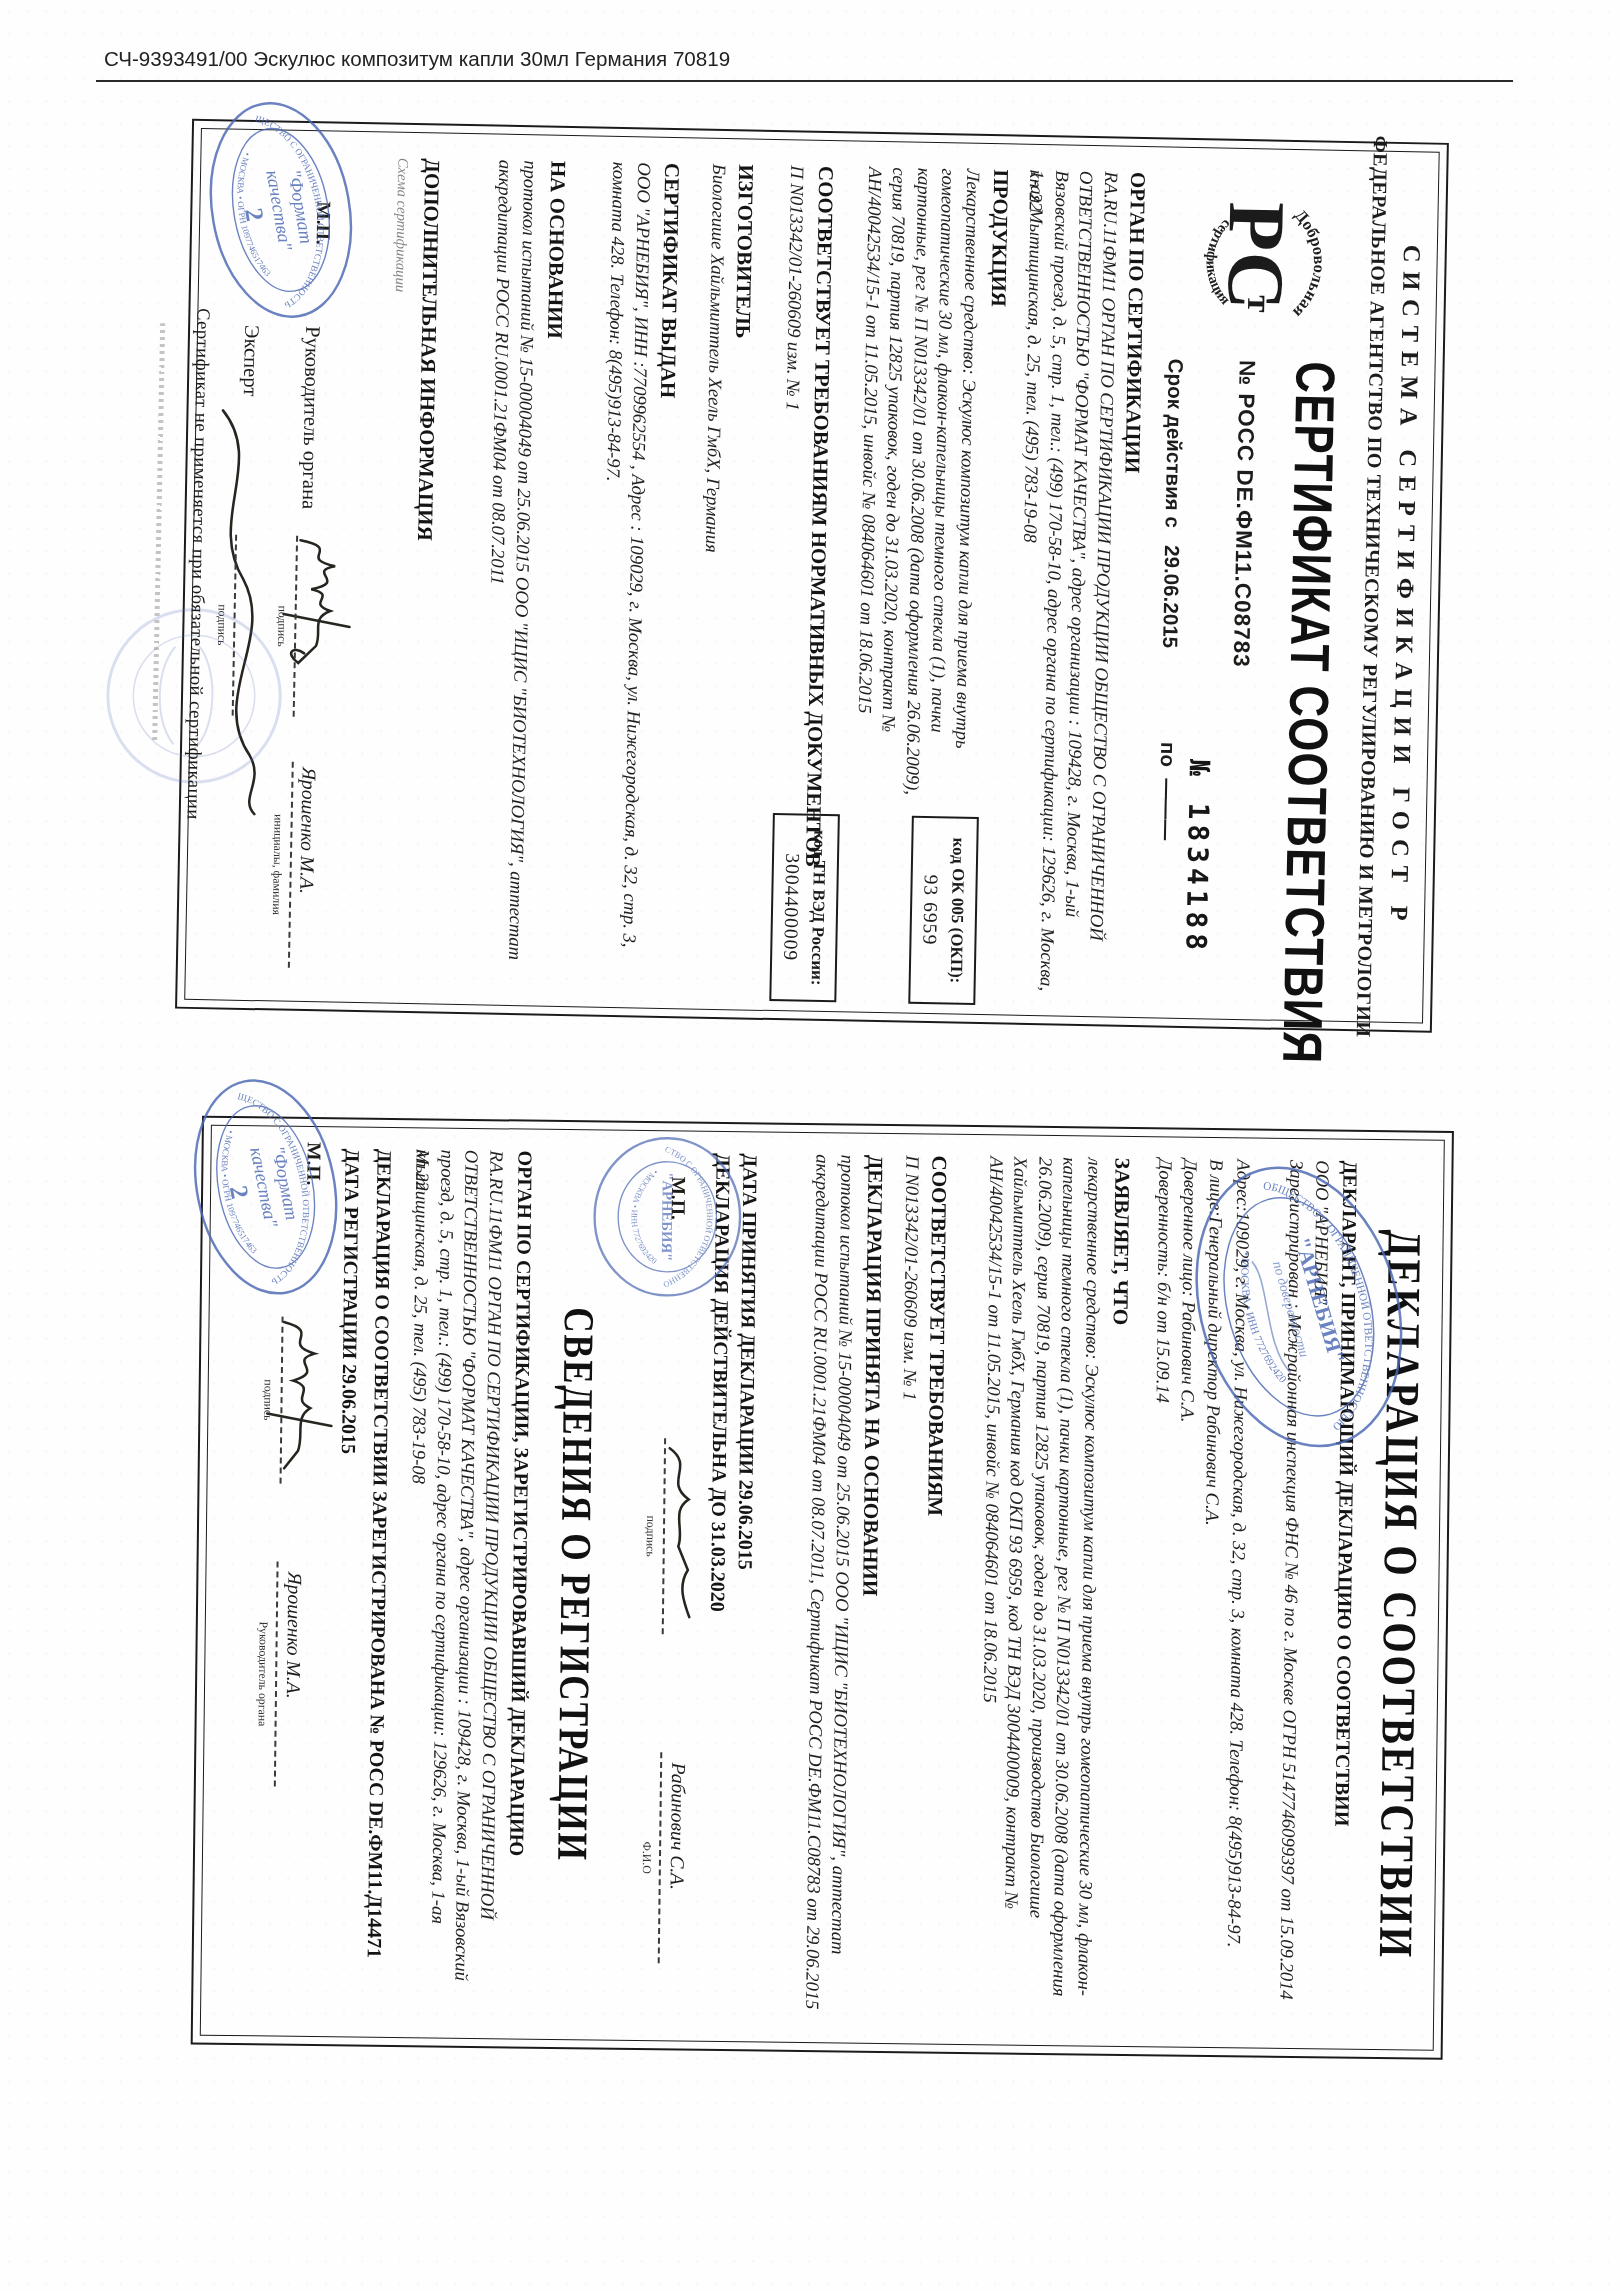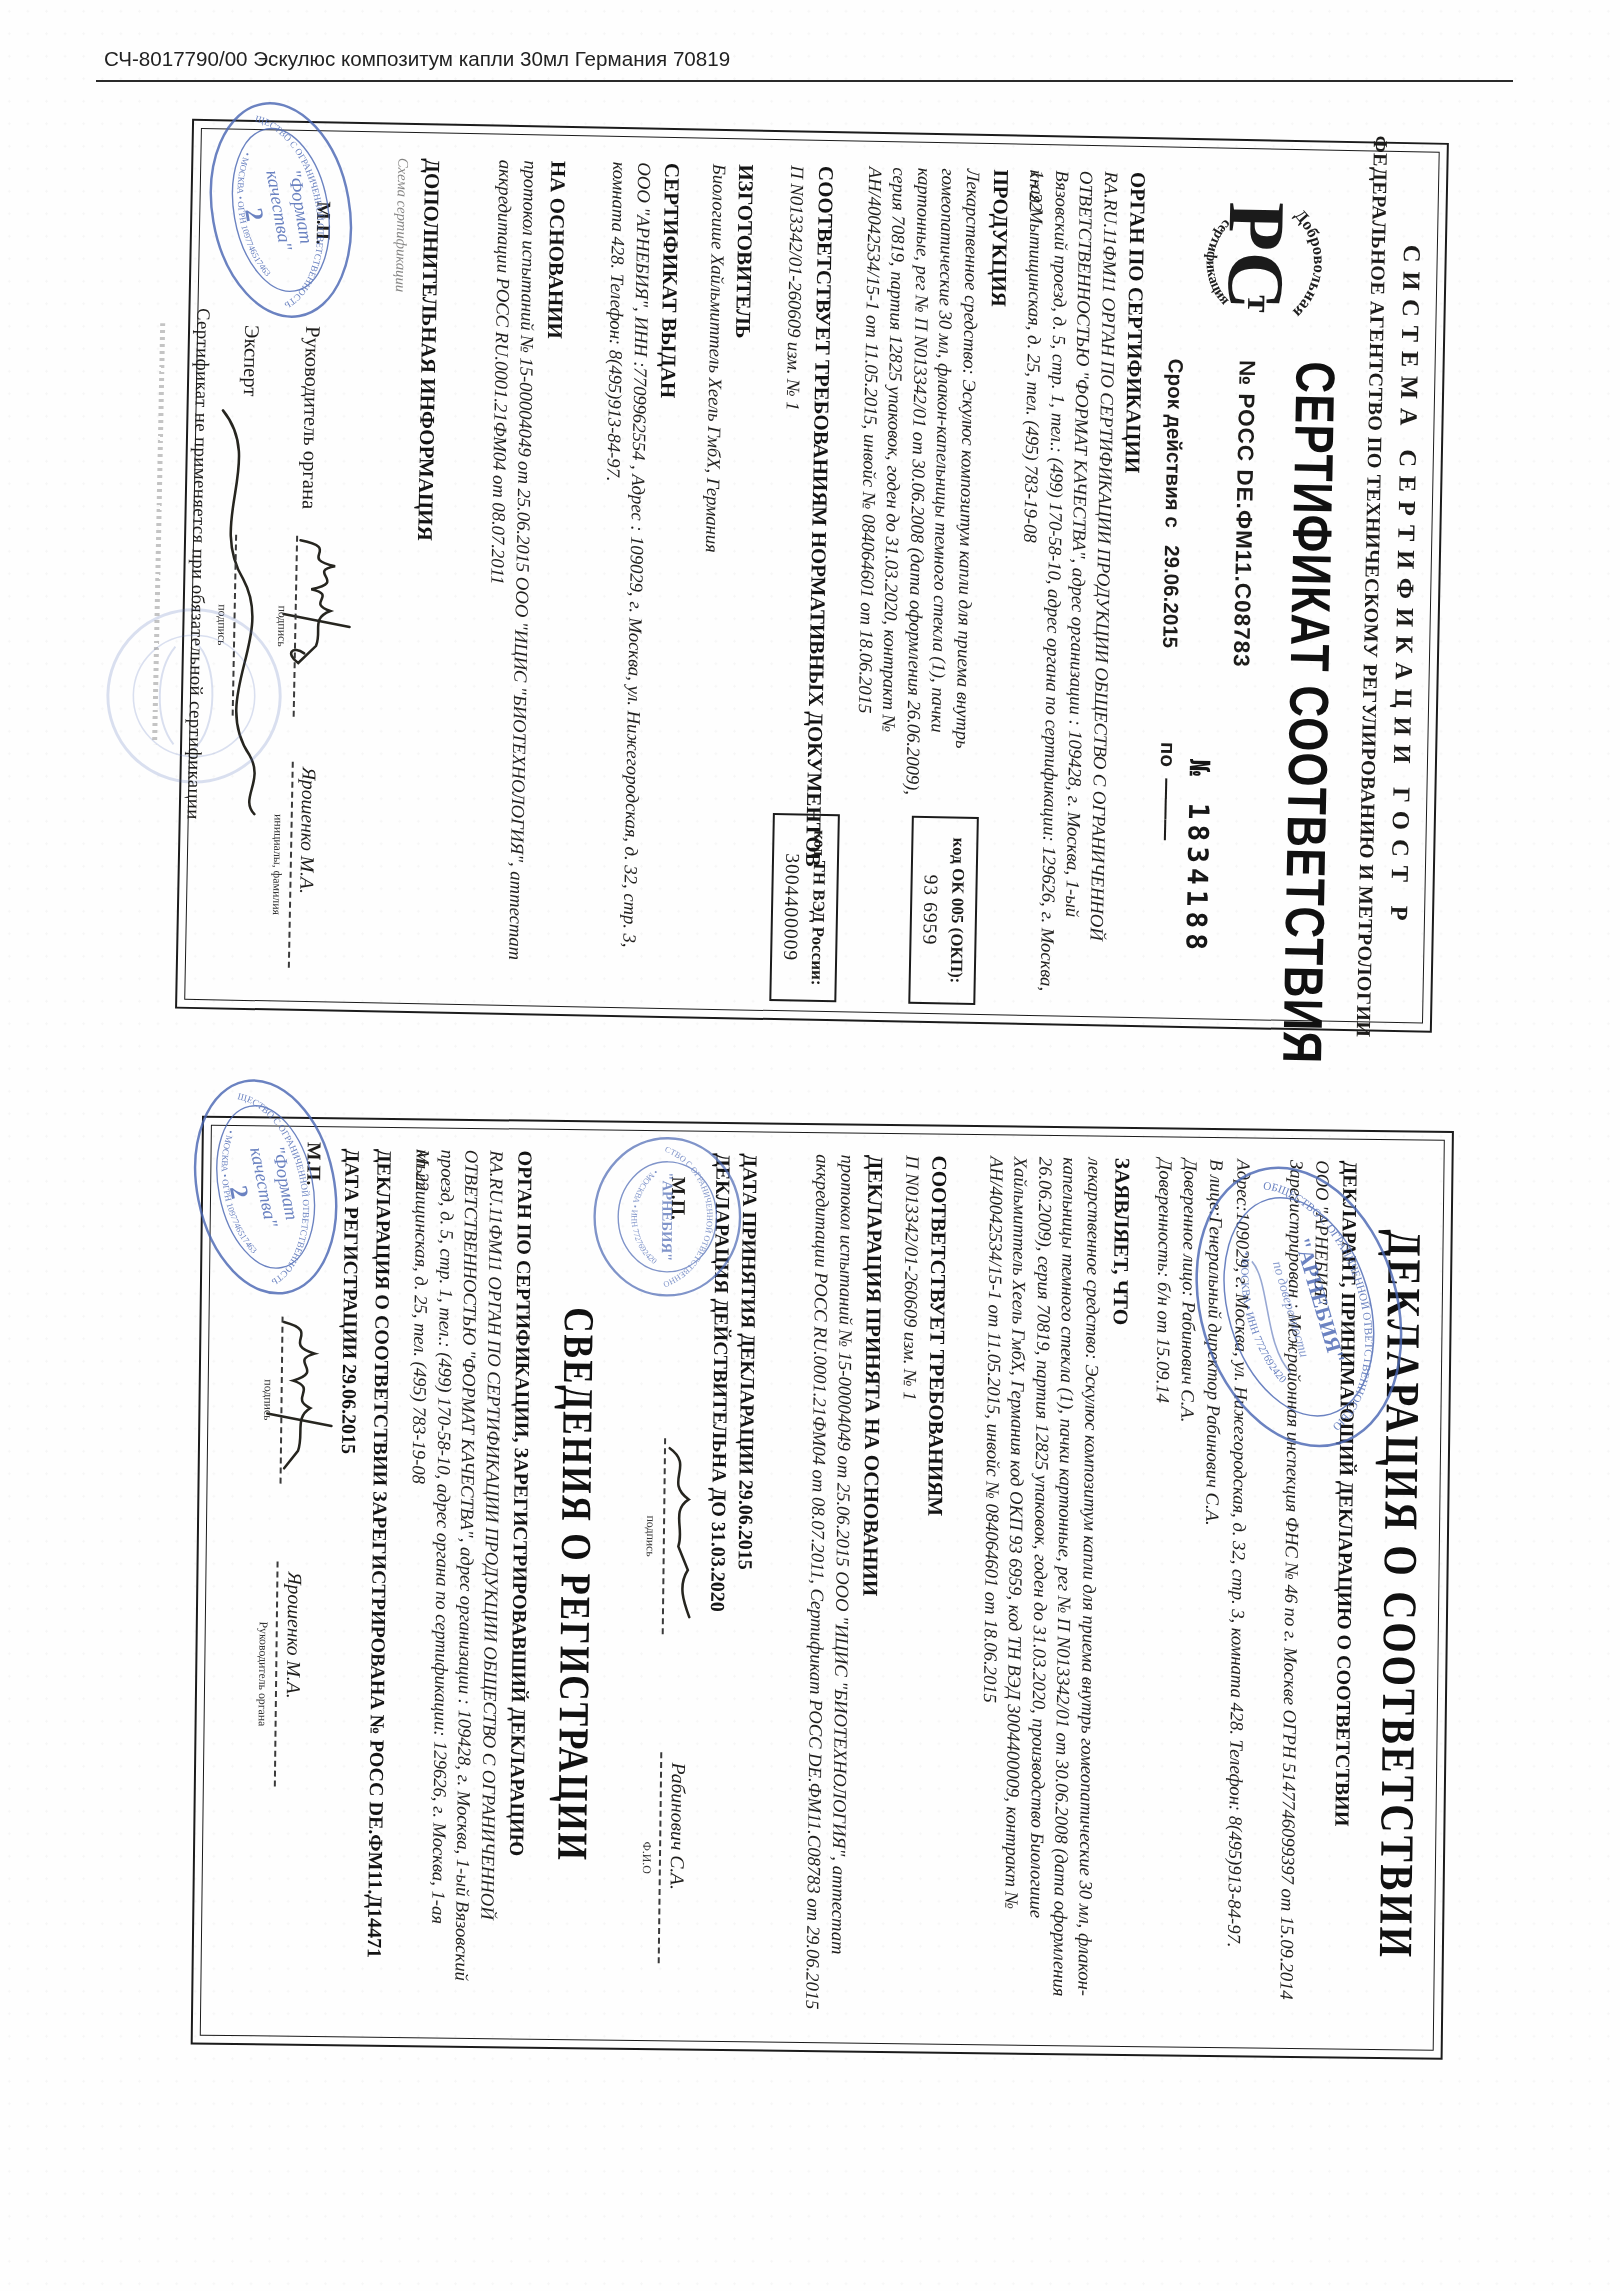--- a/index.html
+++ b/index.html
@@ -45,21 +45,21 @@
   .microstrip{height:4.9px;background:repeating-linear-gradient(90deg,#8a8a8a 0 2.9px,transparent 2.9px 6.9px);opacity:.5;}
   svg{overflow:visible;}
   .stamp{opacity:.82;}
   .stamp text{fill:#4b68b4;}
   .stamp .ring{stroke:#4b68b4;fill:none;}
   .sig-path{stroke:#26251f;stroke-width:2.6;fill:none;stroke-linecap:round;}
 </style>
 </head>
 <body>
 
-<div class="abs" id="hdr-line">СЧ-8017790/00 Эскулюс композитум капли 30мл Германия 70819</div>
+<div class="abs" id="hdr-line">СЧ-9393491/00 Эскулюс композитум капли 30мл Германия 70819</div>
 <div class="abs" id="hdr-rule"></div>
 
 <div class="abs" id="cert-wrap">
   <div id="cert">
     <div class="frame-outer"></div>
     <div class="frame-inner"></div>
 
     <div class="abs sys" style="left:0;right:0;top:26.5px;">СИСТЕМА  СЕРТИФИКАЦИИ  ГОСТ Р</div>
     <div class="abs agency" style="left:0;right:0;top:63px;">ФЕДЕРАЛЬНОЕ АГЕНТСТВО ПО ТЕХНИЧЕСКОМУ РЕГУЛИРОВАНИЮ И МЕТРОЛОГИИ</div>
 

